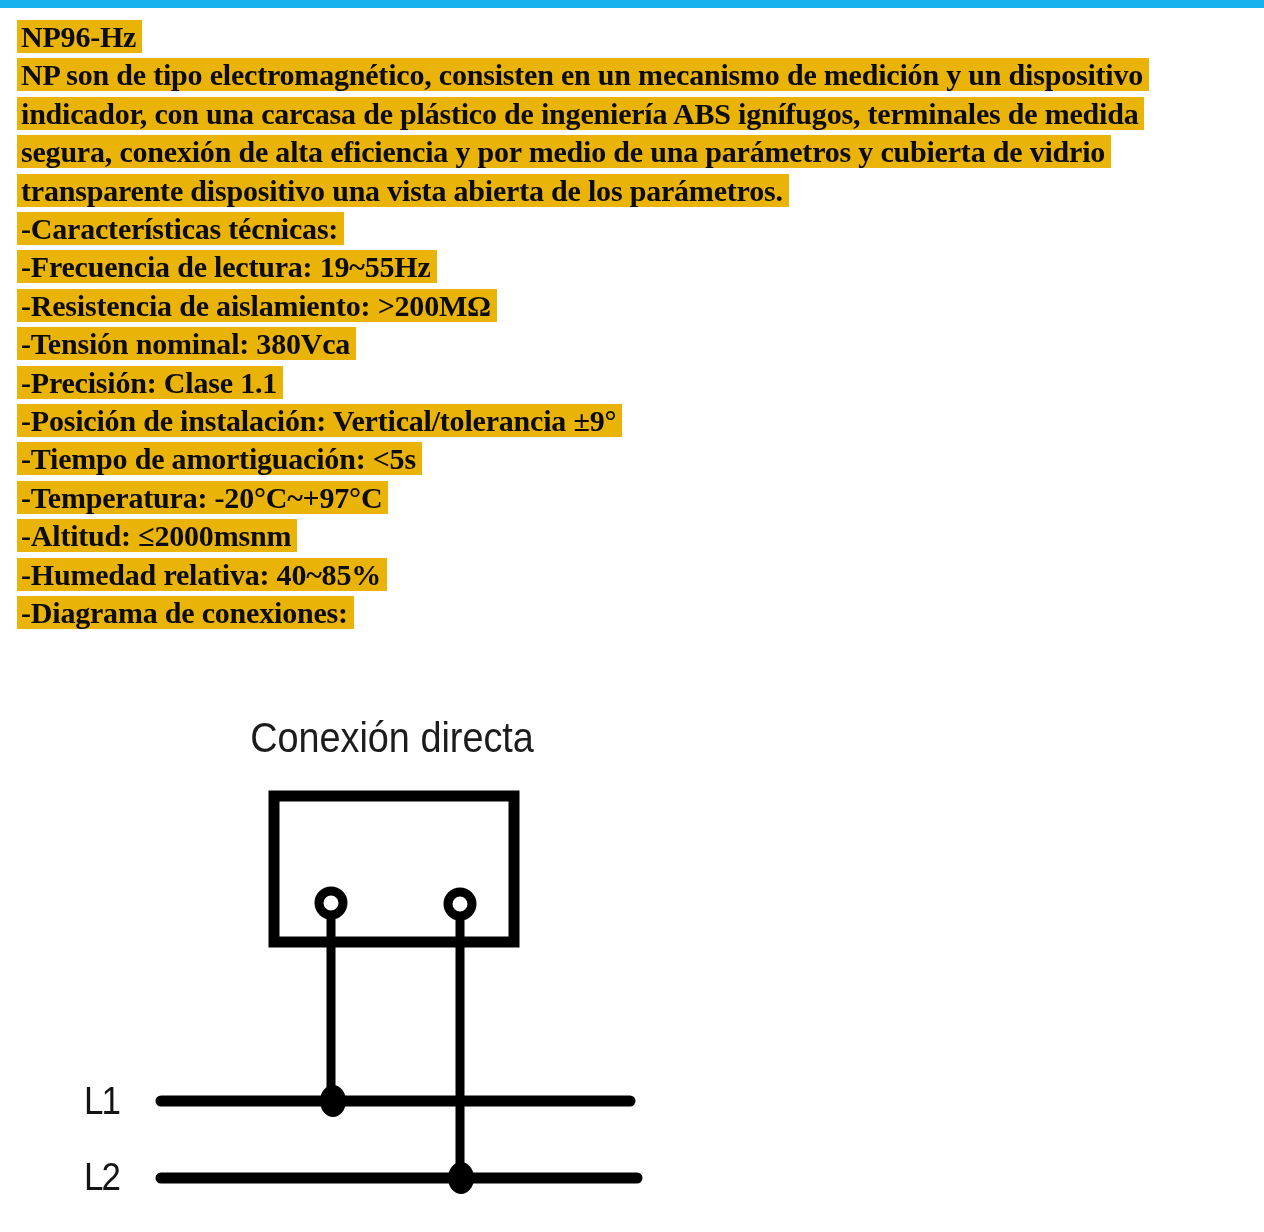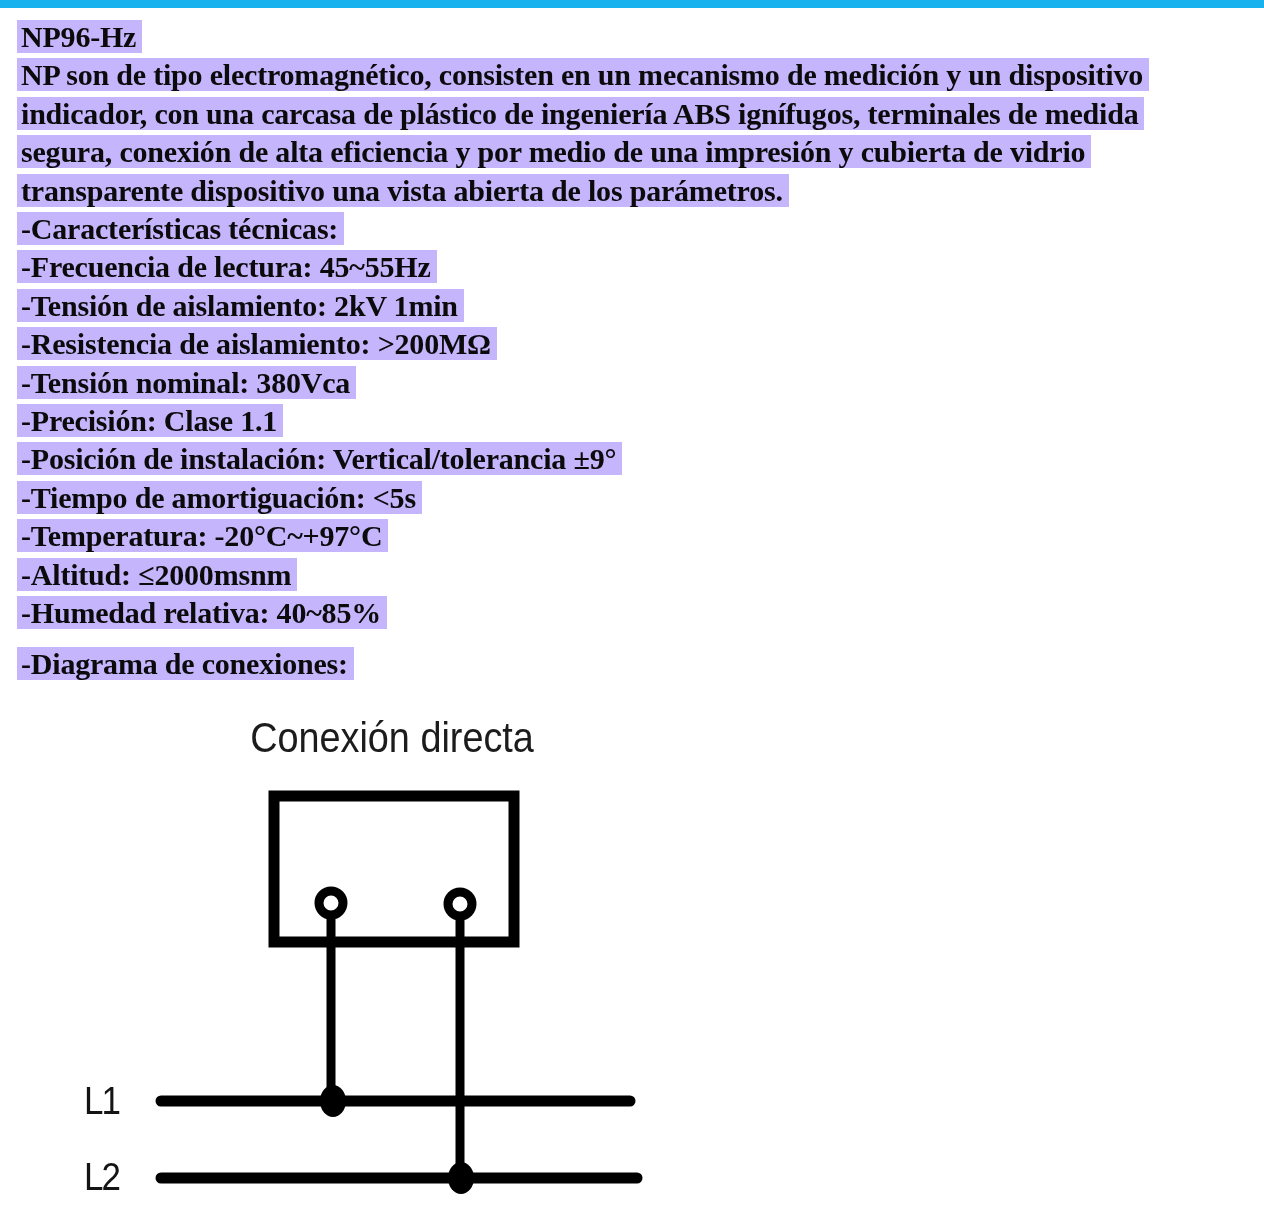--- a/index.html
+++ b/index.html
@@ -18,24 +18,24 @@
     position:absolute; top:18px; left:17px;
     width:1247px;
     font-weight:bold;
     font-size:30px;
     line-height:38.4px;
     color:#0b0b0b;
     letter-spacing:-0.2px;
   }
   .line { white-space:nowrap; }
   .hl {
-    background:#c4b5fd;
+    background:#eab308;
     padding:0 6px 0 4px;
   }
-  .diagram-heading { margin-top:12px; }
+  .diagram-heading { margin-top:0; }
   .diagram-title {
     position:absolute; left:392px; top:714px;
     transform:translateX(-50%) scaleX(0.9);
     font-family:"Liberation Sans", sans-serif;
     font-size:42px; line-height:48px;
     color:#1c1c1c;
     white-space:nowrap;
   }
   .wire-label {
     position:absolute; left:84px;
@@ -56,26 +56,25 @@
 </head>
 <body>
 
 <div class="top-bar"></div>
 
 <div class="text-block">
   <div class="line"><span class="hl">NP96-Hz</span></div>
 
   <div class="line"><span class="hl">NP son de tipo electromagnético, consisten en un mecanismo de medición y un dispositivo</span></div>
   <div class="line"><span class="hl">indicador, con una carcasa de plástico de ingeniería ABS ignífugos, terminales de medida</span></div>
-  <div class="line"><span class="hl">segura, conexión de alta eficiencia y por medio de una impresión y cubierta de vidrio</span></div>
+  <div class="line"><span class="hl">segura, conexión de alta eficiencia y por medio de una parámetros y cubierta de vidrio</span></div>
   <div class="line"><span class="hl">transparente dispositivo una vista abierta de los parámetros.</span></div>
 
   <div class="line"><span class="hl">-Características técnicas:</span></div>
-  <div class="line"><span class="hl">-Frecuencia de lectura: 45~55Hz</span></div>
-  <div class="line"><span class="hl">-Tensión de aislamiento: 2kV 1min</span></div>
+  <div class="line"><span class="hl">-Frecuencia de lectura: 19~55Hz</span></div>
   <div class="line"><span class="hl">-Resistencia de aislamiento: &gt;200MΩ</span></div>
   <div class="line"><span class="hl">-Tensión nominal: 380Vca</span></div>
   <div class="line"><span class="hl">-Precisión: Clase 1.1</span></div>
   <div class="line"><span class="hl">-Posición de instalación: Vertical/tolerancia ±9°</span></div>
   <div class="line"><span class="hl">-Tiempo de amortiguación: &lt;5s</span></div>
   <div class="line"><span class="hl">-Temperatura: -20°C~+97°C</span></div>
   <div class="line"><span class="hl">-Altitud: ≤2000msnm</span></div>
   <div class="line"><span class="hl">-Humedad relativa: 40~85%</span></div>
 
   <div class="line diagram-heading"><span class="hl">-Diagrama de conexiones:</span></div>

